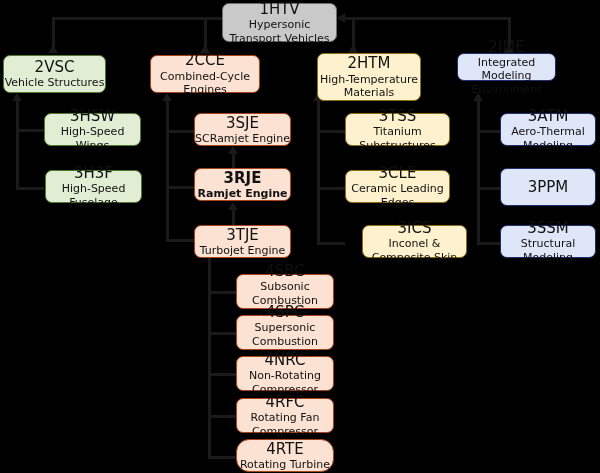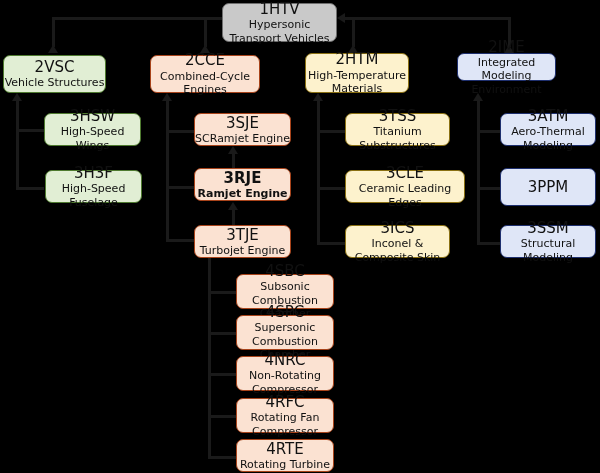--- a/index.html
+++ b/index.html
@@ -86,21 +86,21 @@
   </div>
 
   <div class="node n-green" style="left:3px;top:55px;width:103px;height:38px;">
     <span class="code">2VSC</span>
     <span class="label">Vehicle Structures</span>
   </div>
   <div class="node n-orange" style="left:150px;top:55px;width:110px;height:38px;">
     <span class="code">2CCE</span>
     <span class="label">Combined-Cycle Engines</span>
   </div>
-  <div class="node n-yellow" style="left:305px;top:53px;width:104px;height:40px;">
+  <div class="node n-yellow" style="left:317px;top:53px;width:104px;height:48px;">
     <span class="code">2HTM</span>
     <span class="label">High-Temperature Materials</span>
   </div>
   <div class="node n-blue" style="left:457px;top:53px;width:99px;height:28px;">
     <span class="code">2IME</span>
     <span class="label">Integrated Modeling Environment</span>
   </div>
 
   <div class="node n-green" style="left:44px;top:113px;width:97px;height:33px;">
     <span class="code">3HSW</span>
@@ -121,25 +121,25 @@
   </div>
   <div class="node n-orange" style="left:194px;top:225px;width:97px;height:33px;">
     <span class="code">3TJE</span>
     <span class="label">Turbojet Engine</span>
   </div>
 
   <div class="node n-yellow" style="left:345px;top:113px;width:105px;height:33px;">
     <span class="code">3TSS</span>
     <span class="label">Titanium Substructures</span>
   </div>
-  <div class="node n-yellow" style="left:345px;top:170px;width:120px;height:33px;">
+  <div class="node n-yellow" style="left:345px;top:170px;width:105px;height:33px;">
     <span class="code">3CLE</span>
     <span class="label">Ceramic Leading Edges</span>
   </div>
-  <div class="node n-yellow" style="left:345px;top:225px;width:105px;height:33px;">
+  <div class="node n-yellow" style="left:362px;top:225px;width:105px;height:33px;">
     <span class="code">3ICS</span>
     <span class="label">Inconel &amp; Composite Skin</span>
   </div>
 
   <div class="node n-blue" style="left:500px;top:113px;width:96px;height:33px;">
     <span class="code">3ATM</span>
     <span class="label">Aero-Thermal Modeling</span>
   </div>
   <div class="node n-blue" style="left:500px;top:168px;width:96px;height:38px;">
     <span class="code">3PPM</span>
@@ -158,18 +158,18 @@
     <span class="label">Supersonic Combustion Chamber</span>
   </div>
   <div class="node n-orange" style="left:236px;top:356px;width:98px;height:35px;">
     <span class="code">4NRC</span>
     <span class="label">Non-Rotating Compressor</span>
   </div>
   <div class="node n-orange" style="left:236px;top:398px;width:98px;height:35px;">
     <span class="code">4RFC</span>
     <span class="label">Rotating Fan Compressor</span>
   </div>
-  <div class="node n-orange" style="left:236px;top:439px;width:98px;height:33px;">
+  <div class="node n-orange" style="left:236px;top:439px;width:98px;height:33px;border-radius:13px;">
     <span class="code">4RTE</span>
     <span class="label">Rotating Turbine</span>
   </div>
 
 </div>
 
 </body></html>

